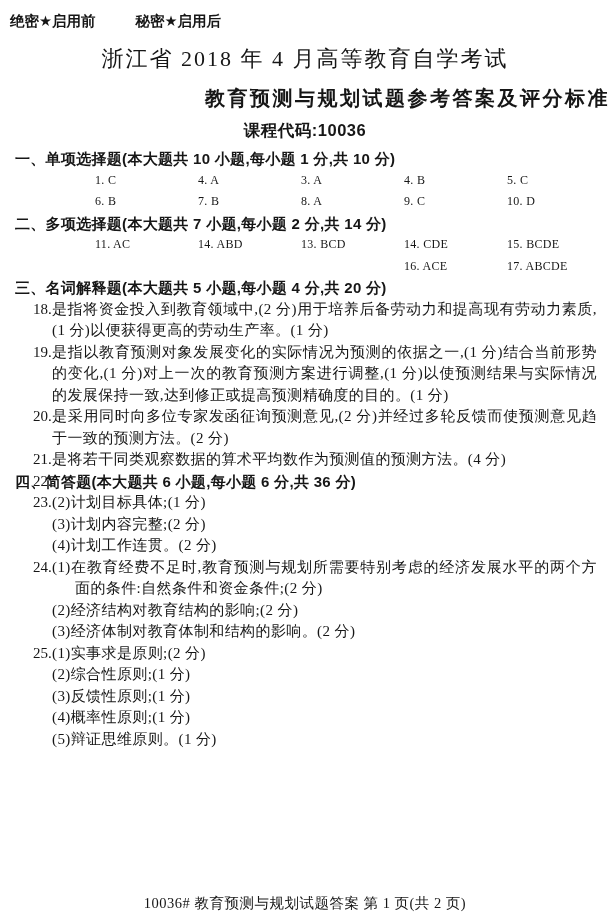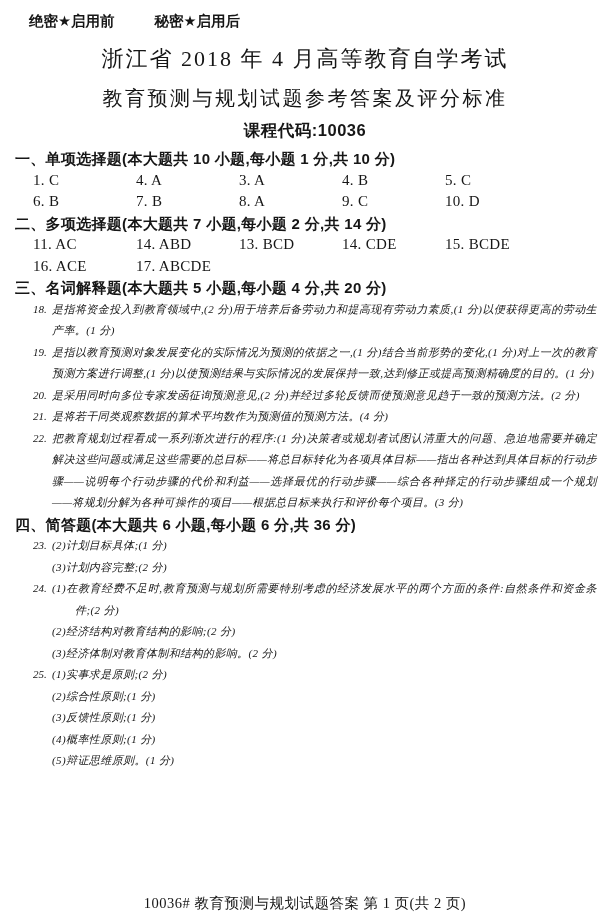--- a/index.html
+++ b/index.html
@@ -17,38 +17,37 @@
     font-family: "Liberation Serif", "DejaVu Serif", serif;
   }
   .classification {
     display: flex;
     gap: 40px;
     padding: 13px 0 0 10px;
     font-family: "Liberation Sans", "DejaVu Sans", sans-serif;
     font-weight: bold;
     font-size: 14.5px;
     line-height: 17px;
-    margin-left: 19px;
   }
   .title {
     margin-top: 14px;
     text-align: center;
     font-size: 22px;
     line-height: 30px;
     letter-spacing: 2px;
     font-weight: 500;
     font-family: "Liberation Serif", "DejaVu Serif", serif;
   }
   .subtitle {
     margin-top: 10px;
-    text-align: center;
+    text-align: right;
     font-size: 20px;
     line-height: 28px;
     letter-spacing: 2.5px;
-    font-weight: normal;
+    font-weight: bold;
     font-family: "Liberation Sans", "DejaVu Sans", sans-serif;
   }
   .course-code {
     margin-top: 7px;
     text-align: center;
     font-size: 16.5px;
     line-height: 22px;
     letter-spacing: 0.5px;
     font-weight: bold;
     font-family: "Liberation Sans", "DejaVu Sans", sans-serif;
@@ -61,38 +60,38 @@
     font-family: "Liberation Sans", "DejaVu Sans", sans-serif;
     font-weight: bold;
     font-size: 15px;
     line-height: 21.5px;
     letter-spacing: 0.3px;
     white-space: nowrap;
   }
   .mcq-row {
     display: flex;
     padding-left: 33px;
-    font-size: 15px;
+    font-size: 12px;
     line-height: 21.5px;
+    justify-content: flex-end;
   }
   .mcq-cell {
     width: 103px;
     flex: 0 0 103px;
     letter-spacing: 0.3px;
   }
   .mcq-cell:last-child { flex: 0 0 auto; }
   .item {
     position: relative;
     padding-left: 52px;
     padding-right: 13px;
-    font-size: 11px;
+    font-size: 15px;
     line-height: 21.5px;
     letter-spacing: 0.4px;
     text-align: justify;
-    font-style: italic;
   }
   .item-number {
     position: absolute;
     left: 33px;
     top: 0;
     letter-spacing: 0;
   }
   .subitem {
     padding-left: 23px;
     text-indent: -23px;
@@ -147,27 +146,28 @@
       </div>
       <div class="mcq-row">
         <span class="mcq-cell">16. ACE</span>
         <span class="mcq-cell">17. ABCDE</span>
       </div>
       <div class="section-heading">三、名词解释题(本大题共 5 小题,每小题 4 分,共 20 分)</div>
       <div class="item"><span class="item-number">18.</span><span class="item-text">是指将资金投入到教育领域中,(2 分)用于培养后备劳动力和提高现有劳动力素质,(1 分)以便获得更高的劳动生产率。(1 分)</span></div>
       <div class="item"><span class="item-number">19.</span><span class="item-text">是指以教育预测对象发展变化的实际情况为预测的依据之一,(1 分)结合当前形势的变化,(1 分)对上一次的教育预测方案进行调整,(1 分)以使预测结果与实际情况的发展保持一致,达到修正或提高预测精确度的目的。(1 分)</span></div>
       <div class="item"><span class="item-number">20.</span><span class="item-text">是采用同时向多位专家发函征询预测意见,(2 分)并经过多轮反馈而使预测意见趋于一致的预测方法。(2 分)</span></div>
       <div class="item"><span class="item-number">21.</span><span class="item-text">是将若干同类观察数据的算术平均数作为预测值的预测方法。(4 分)</span></div>
-      <div class="item"><span class="item-number">22.</span><span class="item-text">把教育规划过程看成一系列渐次进行的程序:(1 分)决策者或规划者试图认清重大的问题、急迫地需要并确定解决这些问题或满足这些需要的总目标——将总目标转化为各项具体目标——指出各种达到具体目标的行动步骤——说明每个行动步骤的代价和利益——选择最优的行动步骤——综合各种择定的行动步骤组成一个规划——将规划分解为各种可操作的项目——根据总目标来执行和评价每个项目。(3 分)</span></div>
+      <div class="item"><span class="item-number">22.</span></div>
       <div class="section-heading">四、简答题(本大题共 6 小题,每小题 6 分,共 36 分)</div>
       <div class="item">
         <span class="item-number">23.</span>
         <div class="subitems">
           <div class="subitem">(2)计划目标具体;(1 分)</div>
           <div class="subitem">(3)计划内容完整;(2 分)</div>
+          <div class="subitem">(4)计划工作连贯。(2 分)</div>
         </div>
       </div>
       <div class="item">
         <span class="item-number">24.</span>
         <div class="subitems">
           <div class="subitem">(1)在教育经费不足时,教育预测与规划所需要特别考虑的经济发展水平的两个方面的条件:自然条件和资金条件;(2 分)</div>
           <div class="subitem">(2)经济结构对教育结构的影响;(2 分)</div>
           <div class="subitem">(3)经济体制对教育体制和结构的影响。(2 分)</div>
         </div>
       </div>

